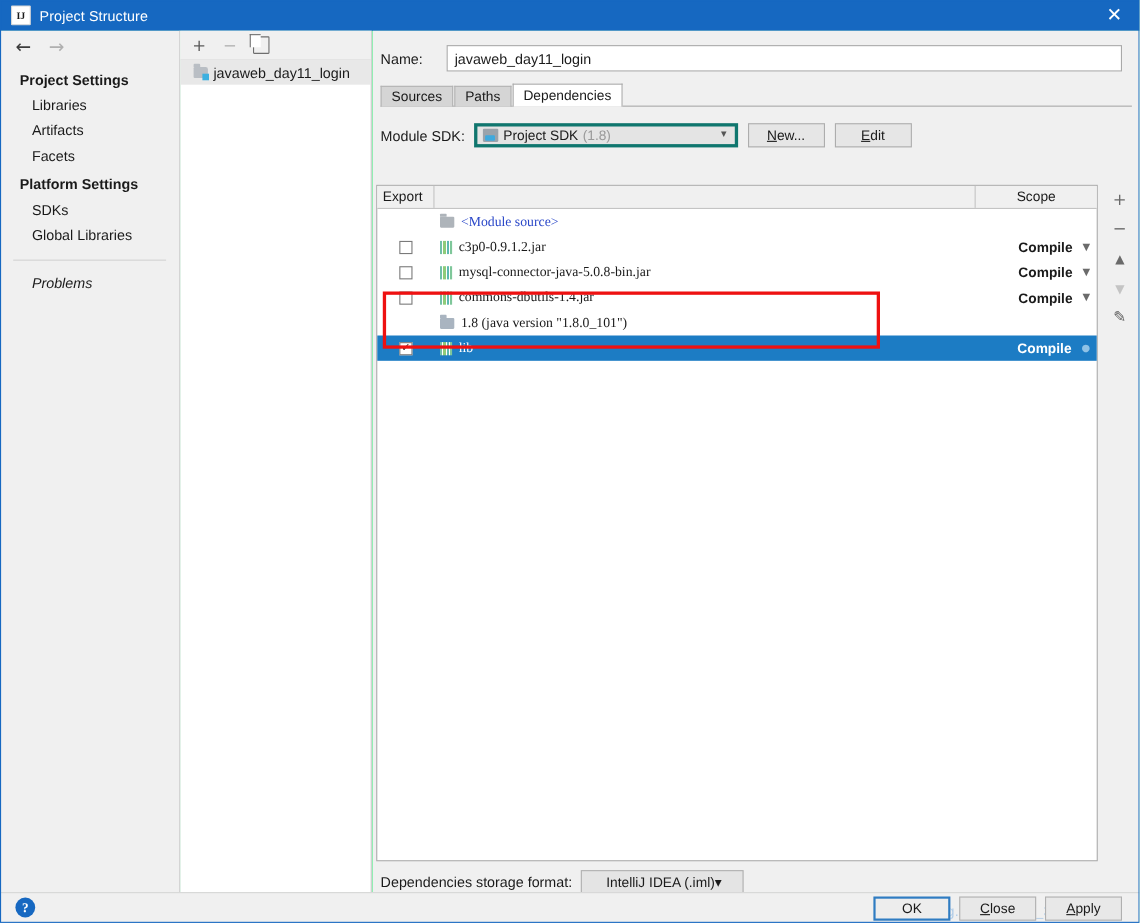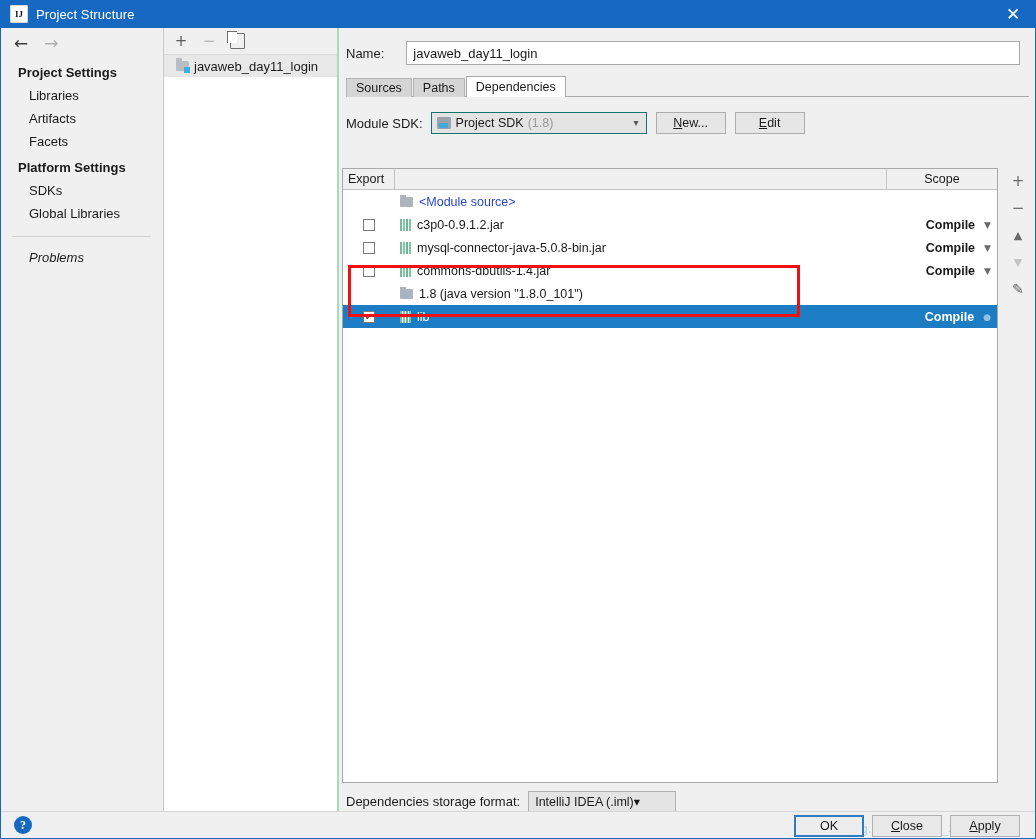--- a/index.html
+++ b/index.html
@@ -97,22 +97,22 @@
     height:19px;line-height:19px;padding:0 9px;font-size:12.5px;
     background:#d5d5d5;border:1px solid #b4b4b4;border-bottom:none;color:#1a1a1a;
     margin-right:1px;box-sizing:border-box;
   }
   .tab.active{background:#ffffff;border-color:#a9a9a9;height:21px;line-height:21px;}
   .tabline{position:absolute;left:0;top:19px;width:683px;height:1px;background:#a9a9a9;z-index:1;}
 
   .sdkrow{display:flex;align-items:center;height:24px;margin:14px 0 0 7px;}
   .sdklabel{font-size:13px;margin-right:8px;}
   .combo{
-    position:relative;width:216px;height:22px;box-sizing:border-box;
-    background:#e4e4e4;border:1px solid #0f766e;display:flex;align-items:center;
+    position:relative;width:240px;height:22px;box-sizing:border-box;
+    background:#e4e4e4;border:3px solid #0f766e;display:flex;align-items:center;
     padding-left:5px;font-size:12.5px;
   }
   .combo .caret{
     position:absolute;right:7px;top:50%;transform:translateY(-55%);
     color:#555;font-size:10px;font-family:"DejaVu Sans",sans-serif;
   }
   .sdk-ico{
     width:14px;height:12px;margin-right:5px;position:relative;flex:none;
     background:#9aa3ab;border-radius:1px;
   }
@@ -133,21 +133,21 @@
   .thead{
     display:flex;height:20px;background:#f0f0f0;border-bottom:1px solid #c4c4c4;
     font-size:12.5px;align-items:center;
   }
   .th-export{width:52px;padding-left:5px;border-right:1px solid #c4c4c4;height:20px;line-height:20px;box-sizing:border-box;}
   .th-mid{flex:1;border-right:1px solid #c4c4c4;height:20px;box-sizing:border-box;}
   .th-scope{width:110px;text-align:center;height:20px;line-height:20px;box-sizing:border-box;}
   .trow{display:flex;align-items:center;height:23px;font-size:12.5px;}
   .trow.sel{background:#1c7cc4;color:#ffffff;}
   .cell-chk{width:52px;display:flex;align-items:center;justify-content:center;flex:none;}
-  .cell-name{flex:1;display:flex;align-items:center;padding-left:5px;overflow:hidden;white-space:nowrap;}
+  .cell-name{flex:1;display:flex;align-items:center;padding-left:5px;overflow:hidden;white-space:nowrap;font-family:Liberation Serif, serif;}
   .cell-scope{width:110px;display:flex;align-items:center;justify-content:flex-end;padding-right:6px;flex:none;font-weight:bold;}
   .scope-caret{margin-left:9px;color:#6b6b6b;font-size:9px;font-family:"DejaVu Sans",sans-serif;}
   .trow.sel .scope-caret{color:#8fc2e6;}
   .chk{
     width:12px;height:12px;box-sizing:border-box;background:#ffffff;border:1px solid #7a7a7a;
     display:flex;align-items:center;justify-content:center;
     font-size:10px;line-height:1;color:#1a1a1a;font-family:"DejaVu Sans",sans-serif;
   }
   .jar-ico{
     width:11px;height:12px;margin-right:6px;flex:none;
@@ -174,21 +174,21 @@
   .stbtn{width:20px;height:18px;display:flex;align-items:center;justify-content:center;
     font-size:15px;line-height:1;color:#6a6a6a;font-family:"DejaVu Sans",sans-serif;}
   .stbtn.small{font-size:11px;}
   .stbtn.dis{color:#c4c4c4;}
   .pencil{font-size:14px;transform:rotate(0deg);color:#5f5f5f;}
 
   .storagerow{position:absolute;left:7px;top:763px;display:flex;align-items:center;}
   .storagelabel{font-size:13px;margin-right:8px;}
   .storagecombo{
     position:relative;width:148px;height:21px;box-sizing:border-box;background:#e4e4e4;
-    border:1px solid #b0b0b0;display:flex;align-items:center;padding-left:6px;font-size:12.5px;
+    border:1px solid #b0b0b0;display:flex;align-items:center;padding-left:22px;font-size:12.5px;
   }
 
   
   .footer{position:absolute;left:0;top:811px;width:1036px;height:28px;background:#f0f0f0;border-top:1px solid #d6d6d6;}
   .helpico{
     position:absolute;left:14px;top:4px;width:18px;height:18px;border-radius:50%;
     background:#1668c1;color:#ffffff;font-size:12px;font-weight:bold;
     display:flex;align-items:center;justify-content:center;font-family:"Liberation Serif",serif;
   }
   .fbtns{position:absolute;right:16px;top:3px;display:flex;gap:8px;}

